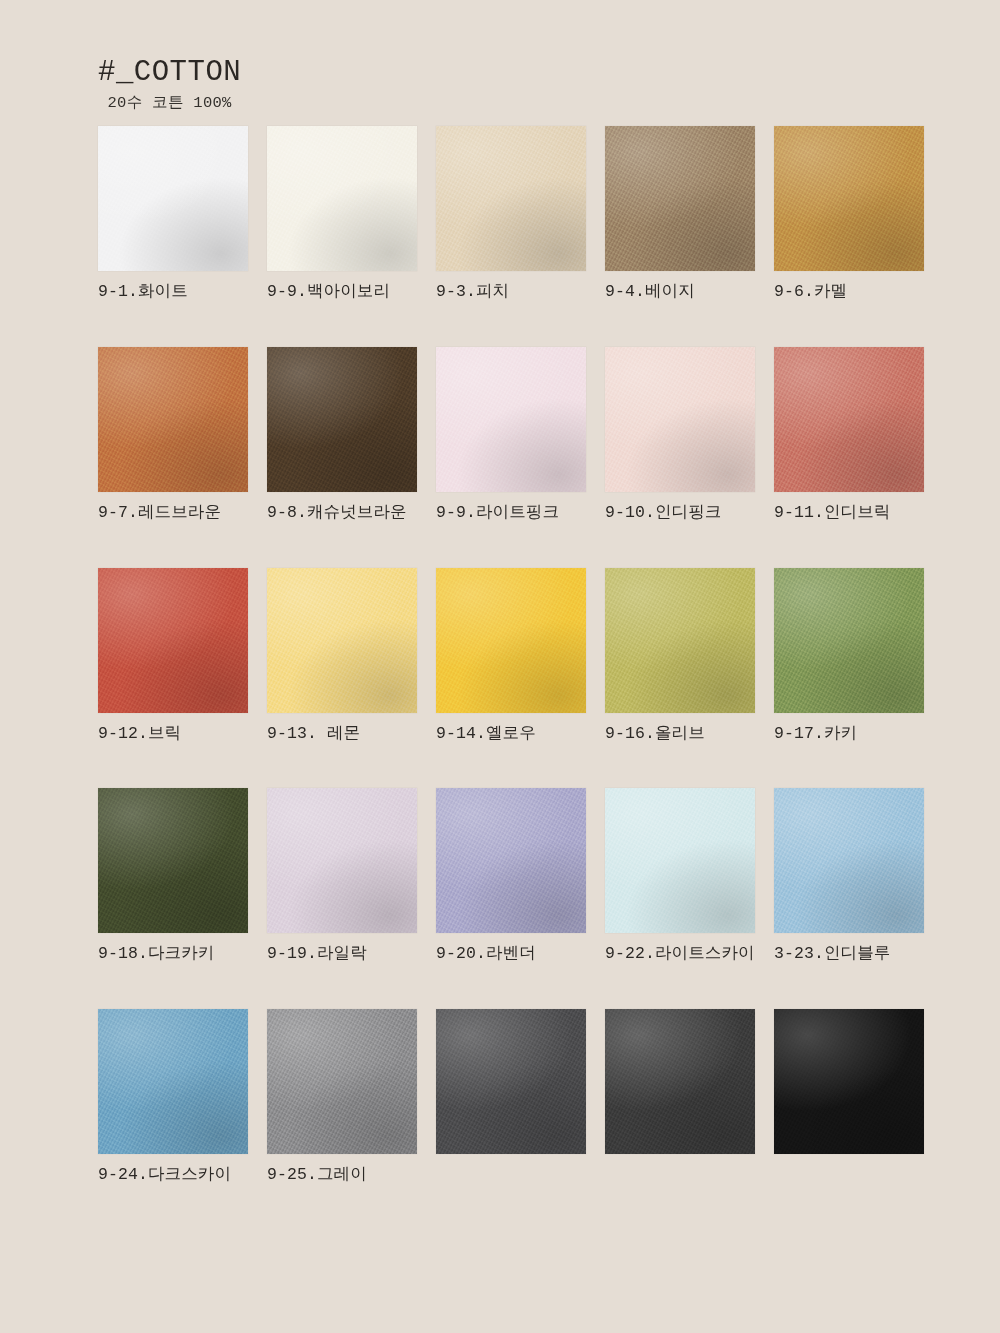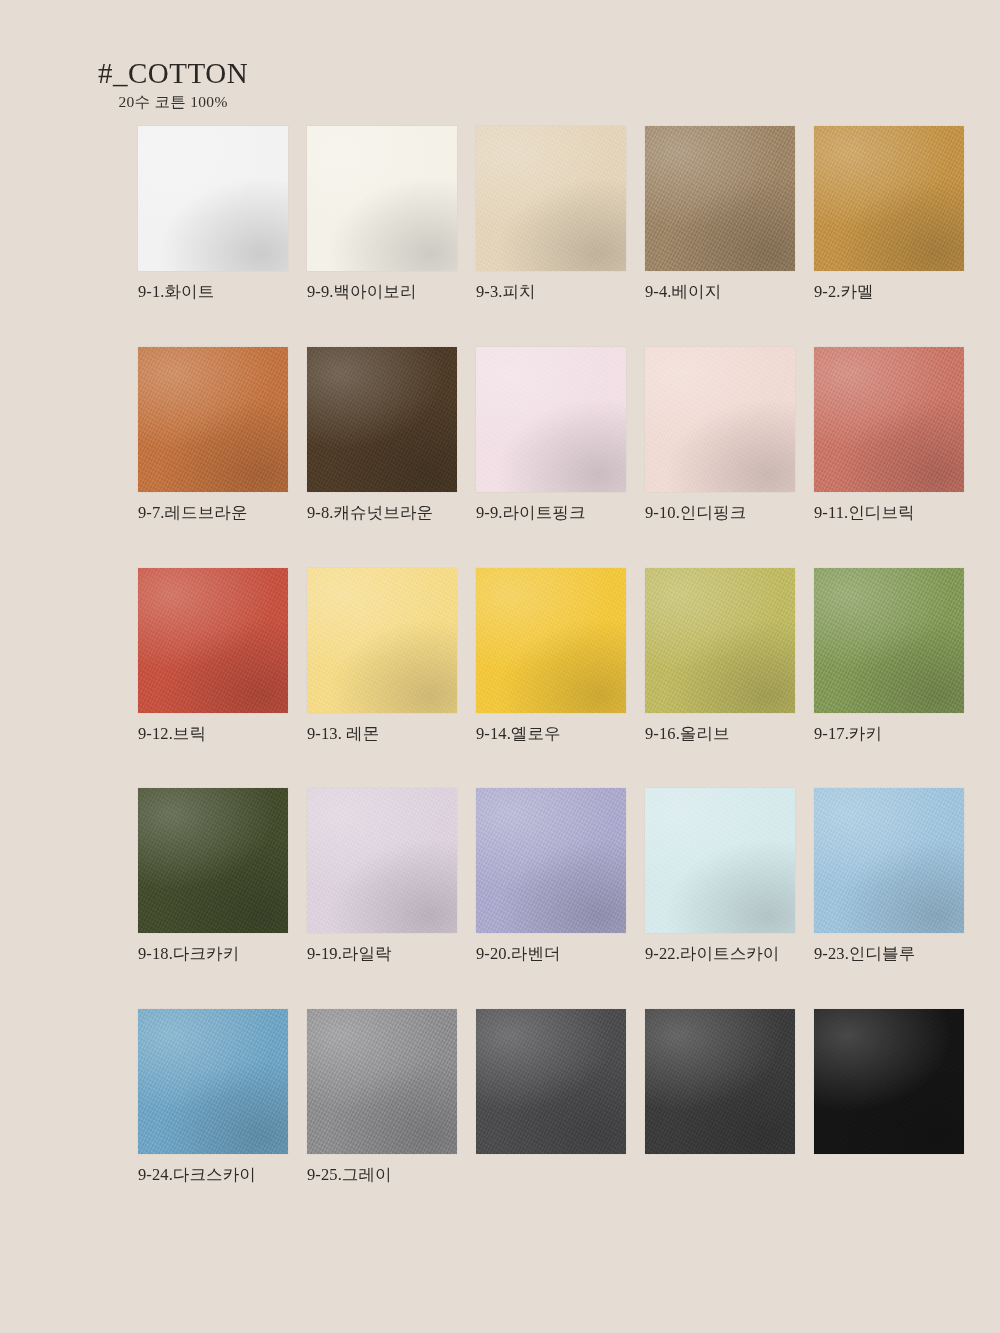--- a/index.html
+++ b/index.html
@@ -11,20 +11,21 @@
     background: #e5ddd4;
     font-family: "Liberation Serif", "DejaVu Serif", serif;
     color: #2e2a26;
     overflow: hidden;
   }
   .sheet {
     position: relative;
     width: 1000px;
     height: 1321px;
     padding: 0;
+    font-family: Liberation Mono, monospace;
   }
   
   .header {
     position: absolute;
     left: 98px;
     top: 58px;
   }
   .title {
     font-size: 29px;
     letter-spacing: 0.5px;
@@ -47,21 +48,20 @@
     left: 98px;
     top: 126px;
     width: 826px;
     display: grid;
     grid-template-columns: repeat(5, 150px);
     column-gap: 19px;
     row-gap: 45px;
   }
   .cell {
     width: 150px;
-    margin-left: 40px;
   }
   .swatch {
     position: relative;
     width: 150px;
     height: 145px;
     overflow: hidden;
     box-shadow: 0 0 0 0.5px rgba(0,0,0,0.04);
   }
   
   .swatch::before {
@@ -113,21 +113,21 @@
       <div class="cell">
         <div class="swatch" style="background: rgb(227, 211, 184);"></div>
         <div class="label">9-3.피치</div>
       </div>
       <div class="cell">
         <div class="swatch" style="background: rgb(154, 129, 100);"></div>
         <div class="label">9-4.베이지</div>
       </div>
       <div class="cell">
         <div class="swatch" style="background: rgb(192, 143, 69);"></div>
-        <div class="label">9-2.카멜</div>
+        <div class="label">9-6.카멜</div>
       </div>
       <div class="cell">
         <div class="swatch" style="background: rgb(192, 112, 63);"></div>
         <div class="label">9-7.레드브라운</div>
       </div>
       <div class="cell">
         <div class="swatch" style="background: rgb(76, 58, 39);"></div>
         <div class="label">9-8.캐슈넛브라운</div>
       </div>
       <div class="cell">
@@ -173,21 +173,21 @@
       <div class="cell">
         <div class="swatch" style="background: rgb(169, 167, 203);"></div>
         <div class="label">9-20.라벤더</div>
       </div>
       <div class="cell">
         <div class="swatch" style="background: rgb(212, 233, 235);"></div>
         <div class="label">9-22.라이트스카이</div>
       </div>
       <div class="cell">
         <div class="swatch" style="background: rgb(156, 194, 219);"></div>
-        <div class="label">9-23.인디블루</div>
+        <div class="label">3-23.인디블루</div>
       </div>
       <div class="cell">
         <div class="swatch" style="background: rgb(108, 162, 194);"></div>
         <div class="label">9-24.다크스카이</div>
       </div>
       <div class="cell">
         <div class="swatch" style="background: rgb(138, 138, 140);"></div>
         <div class="label">9-25.그레이</div>
       </div>
       <div class="cell">

